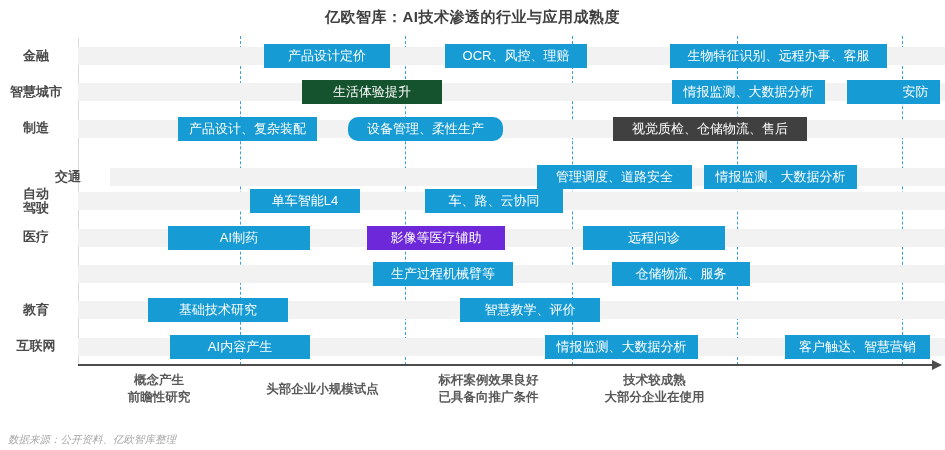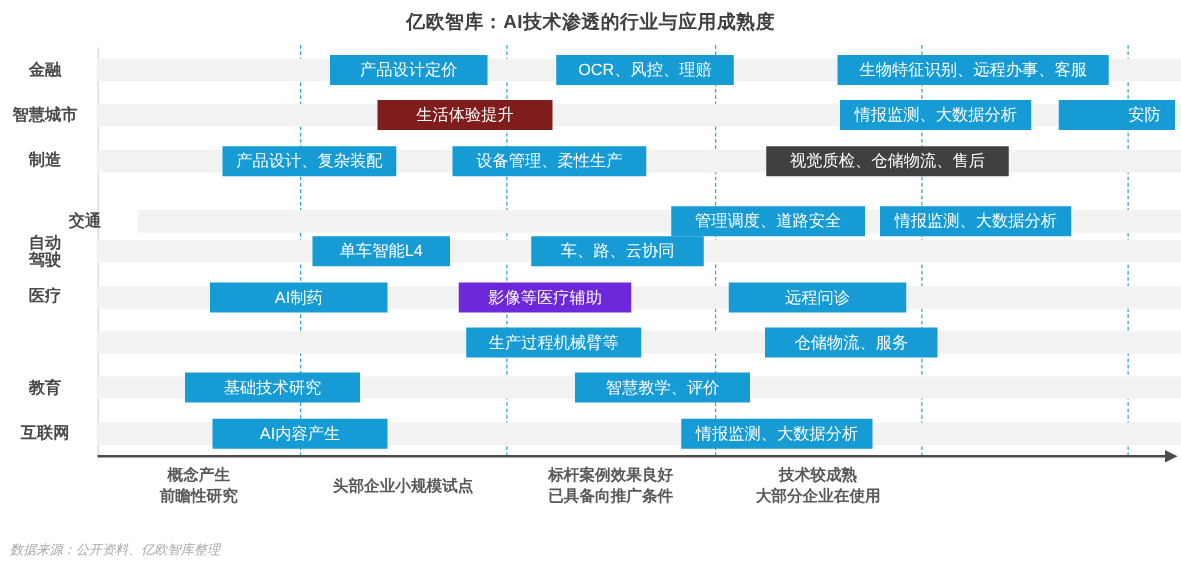--- a/index.html
+++ b/index.html
@@ -65,29 +65,29 @@
       <div class="row" style="top: 0px; height: 36.3333px;">
         <div class="row-label">金融</div>
         <div class="stripe" style="background: rgb(242, 242, 242);"></div>
         <div class="bar" style="left: 264px; width: 126px; background: rgb(22, 155, 213); color: rgb(255, 255, 255);">产品设计定价</div>
         <div class="bar" style="left: 445px; width: 142px; background: rgb(22, 155, 213); color: rgb(255, 255, 255);">OCR、风控、理赔</div>
         <div class="bar" style="left: 670px; width: 217px; background: rgb(22, 155, 213); color: rgb(255, 255, 255);">生物特征识别、远程办事、客服</div>
       </div>
       <div class="row" style="top: 36.3333px; height: 36.3333px;">
         <div class="row-label">智慧城市</div>
         <div class="stripe" style="background: rgb(242, 242, 242);"></div>
-        <div class="bar" style="left: 302px; width: 140px; background: #7f1d1d; color: rgb(255, 255, 255);">生活体验提升</div>
+        <div class="bar" style="left: 302px; width: 140px; background: #14532d; color: rgb(255, 255, 255);">生活体验提升</div>
         <div class="bar" style="left: 672px; width: 153px; background: rgb(22, 155, 213); color: rgb(255, 255, 255);">情报监测、大数据分析</div>
         <div class="bar" style="left: 847px; width: 93px; background: rgb(22, 155, 213); color: rgb(255, 255, 255); padding-left: 44px;">安防</div>
       </div>
       <div class="row" style="top: 72.6667px; height: 36.3333px;">
         <div class="row-label">制造</div>
         <div class="stripe" style="background: rgb(242, 242, 242);"></div>
         <div class="bar" style="left: 178px; width: 139px; background: rgb(22, 155, 213); color: rgb(255, 255, 255);">产品设计、复杂装配</div>
-        <div class="bar" style="left: 362px; width: 155px; background: rgb(22, 155, 213); color: rgb(255, 255, 255);">设备管理、柔性生产</div>
+        <div class="bar" style="left: 348px; width: 155px; background: rgb(22, 155, 213); color: rgb(255, 255, 255); border-radius: 10px;">设备管理、柔性生产</div>
         <div class="bar" style="left: 613px; width: 194px; background: #404040; color: rgb(255, 255, 255);">视觉质检、仓储物流、售后</div>
       </div>
       <div class="row" style="top: 121px; height: 36.3333px; margin-left: 32px;">
         <div class="row-label">交通</div>
         <div class="stripe" style="background: rgb(242, 242, 242);"></div>
         <div class="bar" style="left: 505px; width: 155px; background: rgb(22, 155, 213); color: rgb(255, 255, 255);">管理调度、道路安全</div>
         <div class="bar" style="left: 672px; width: 153px; background: rgb(22, 155, 213); color: rgb(255, 255, 255);">情报监测、大数据分析</div>
       </div>
       <div class="row" style="top: 145.333px; height: 36.3333px;">
         <div class="row-label">自动
@@ -112,20 +112,21 @@
         <div class="row-label">教育</div>
         <div class="stripe" style="background: rgb(242, 242, 242);"></div>
         <div class="bar" style="left: 148px; width: 140px; background: rgb(22, 155, 213); color: rgb(255, 255, 255);">基础技术研究</div>
         <div class="bar" style="left: 460px; width: 140px; background: rgb(22, 155, 213); color: rgb(255, 255, 255);">智慧教学、评价</div>
       </div>
       <div class="row" style="top: 290.667px; height: 36.3333px;">
         <div class="row-label">互联网</div>
         <div class="stripe" style="background: rgb(242, 242, 242);"></div>
         <div class="bar" style="left: 170px; width: 140px; background: rgb(22, 155, 213); color: rgb(255, 255, 255);">AI内容产生</div>
         <div class="bar" style="left: 545px; width: 153px; background: rgb(22, 155, 213); color: rgb(255, 255, 255);">情报监测、大数据分析</div>
+        <div class="bar" style="left: 785px; width: 145px; background: rgb(22, 155, 213); color: rgb(255, 255, 255);">客户触达、智慧营销</div>
       </div>
     </div>
 
   <div class="axis"></div>
   <div class="arrow"></div>
 
   <div class="stage-labels">
       <div class="stage-label" style="left: 159px;">概念产生
 前瞻性研究</div>
       <div class="stage-label" style="left: 322.5px;">头部企业小规模试点</div>

